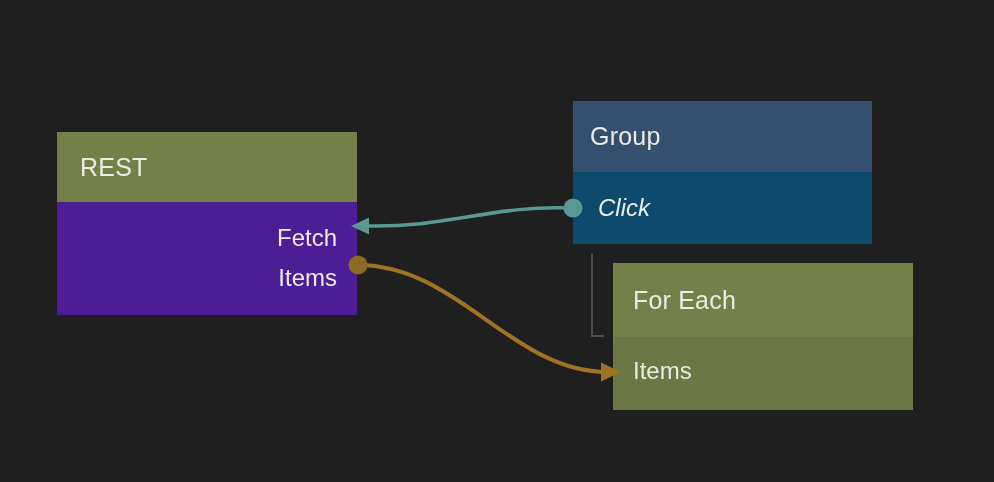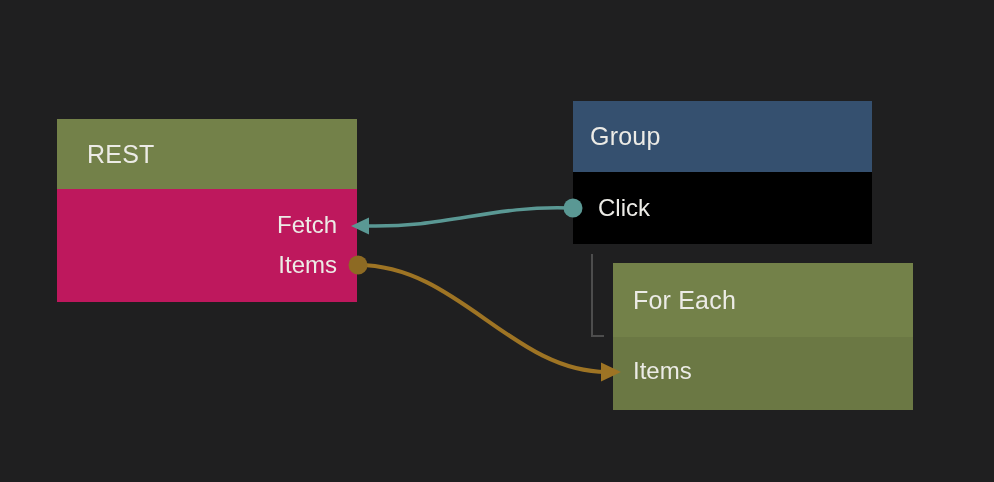--- a/index.html
+++ b/index.html
@@ -32,21 +32,21 @@
     height: 40px;
     display: flex;
     align-items: center;
     font-size: 24px;
   }
   .port-row.output { justify-content: flex-end; padding-right: 20px; }
   .port-row.input  { justify-content: flex-start; }
 
   
   .node-rest   { left: 57px;  top: 119px; width: 300px; height: 183px; }
-  .node-rest .node-header { height: 70px; padding-left: 30px; box-sizing: border-box; }
+  .node-rest .node-header { height: 70px; padding-left: 23px; box-sizing: border-box; margin-top: 13px; }
   .node-rest .node-body   { height: 113px; padding-top: 16px; box-sizing: border-box; }
 
   
   .node-group  { left: 573px; top: 101px; width: 299px; height: 143px; }
   .node-group .node-header { height: 71px; padding-left: 17px; box-sizing: border-box; }
   .node-group .node-body   { height: 72px; padding-top: 16px; box-sizing: border-box; }
   .node-group .port-row.input { padding-left: 25px; }
 
   
   .node-foreach { left: 613px; top: 263px; width: 300px; height: 147px; text-align: center; }
@@ -64,35 +64,35 @@
 </style>
 </head>
 <body>
 
 <div class="canvas" style="background: rgb(31, 31, 32);">
 
   <div class="node node-rest">
     <div class="node-header" style="background: rgb(115, 129, 73);">
       <span class="node-title">REST</span>
     </div>
-    <div class="node-body" style="background: #be185d;">
+    <div class="node-body" style="background: #4c1d95;">
       <div class="port-row output">
         <span>Fetch</span>
       </div>
       <div class="port-row output">
         <span>Items</span>
       </div>
     </div>
   </div>
 
   <div class="node node-group">
     <div class="node-header" style="background: rgb(53, 80, 111);">
       <span class="node-title">Group</span>
     </div>
-    <div class="node-body" style="background: #000000;">
+    <div class="node-body" style="background: #0c4a6e; font-style: italic;">
       <div class="port-row input">
         <span>Click</span>
       </div>
     </div>
   </div>
 
   <div class="node node-foreach">
     <div class="node-header" style="background: rgb(115, 129, 73);">
       <span class="node-title">For Each</span>
     </div>

